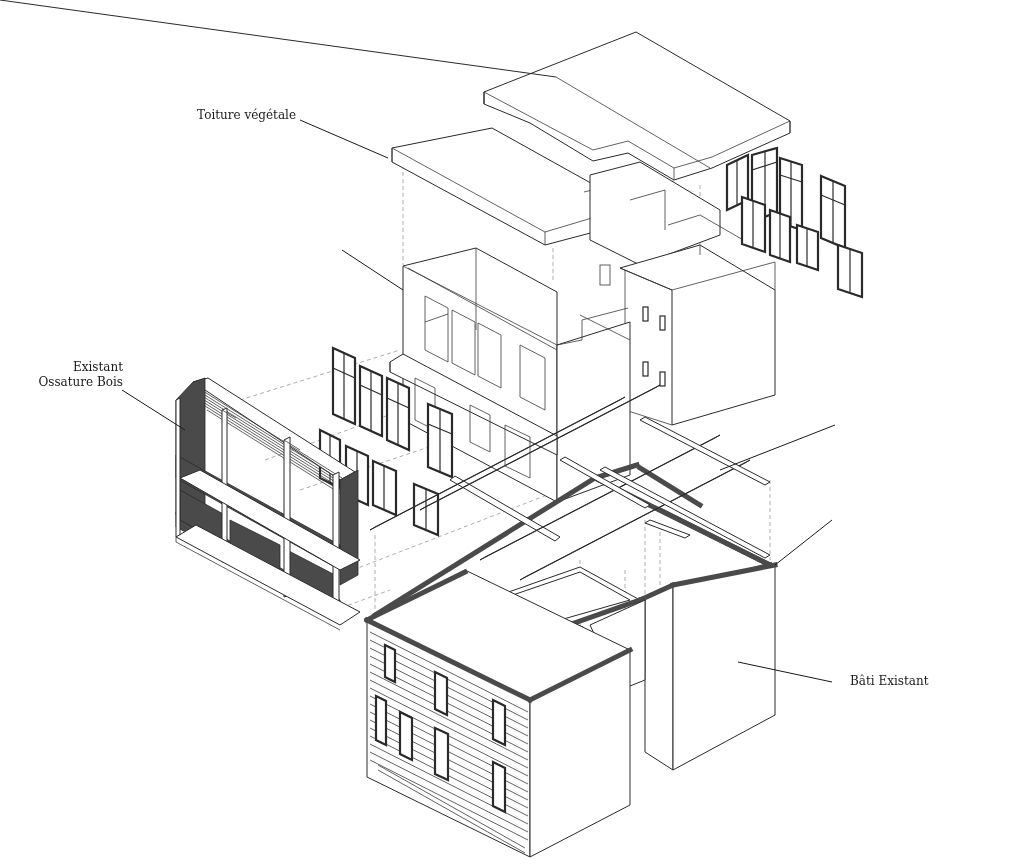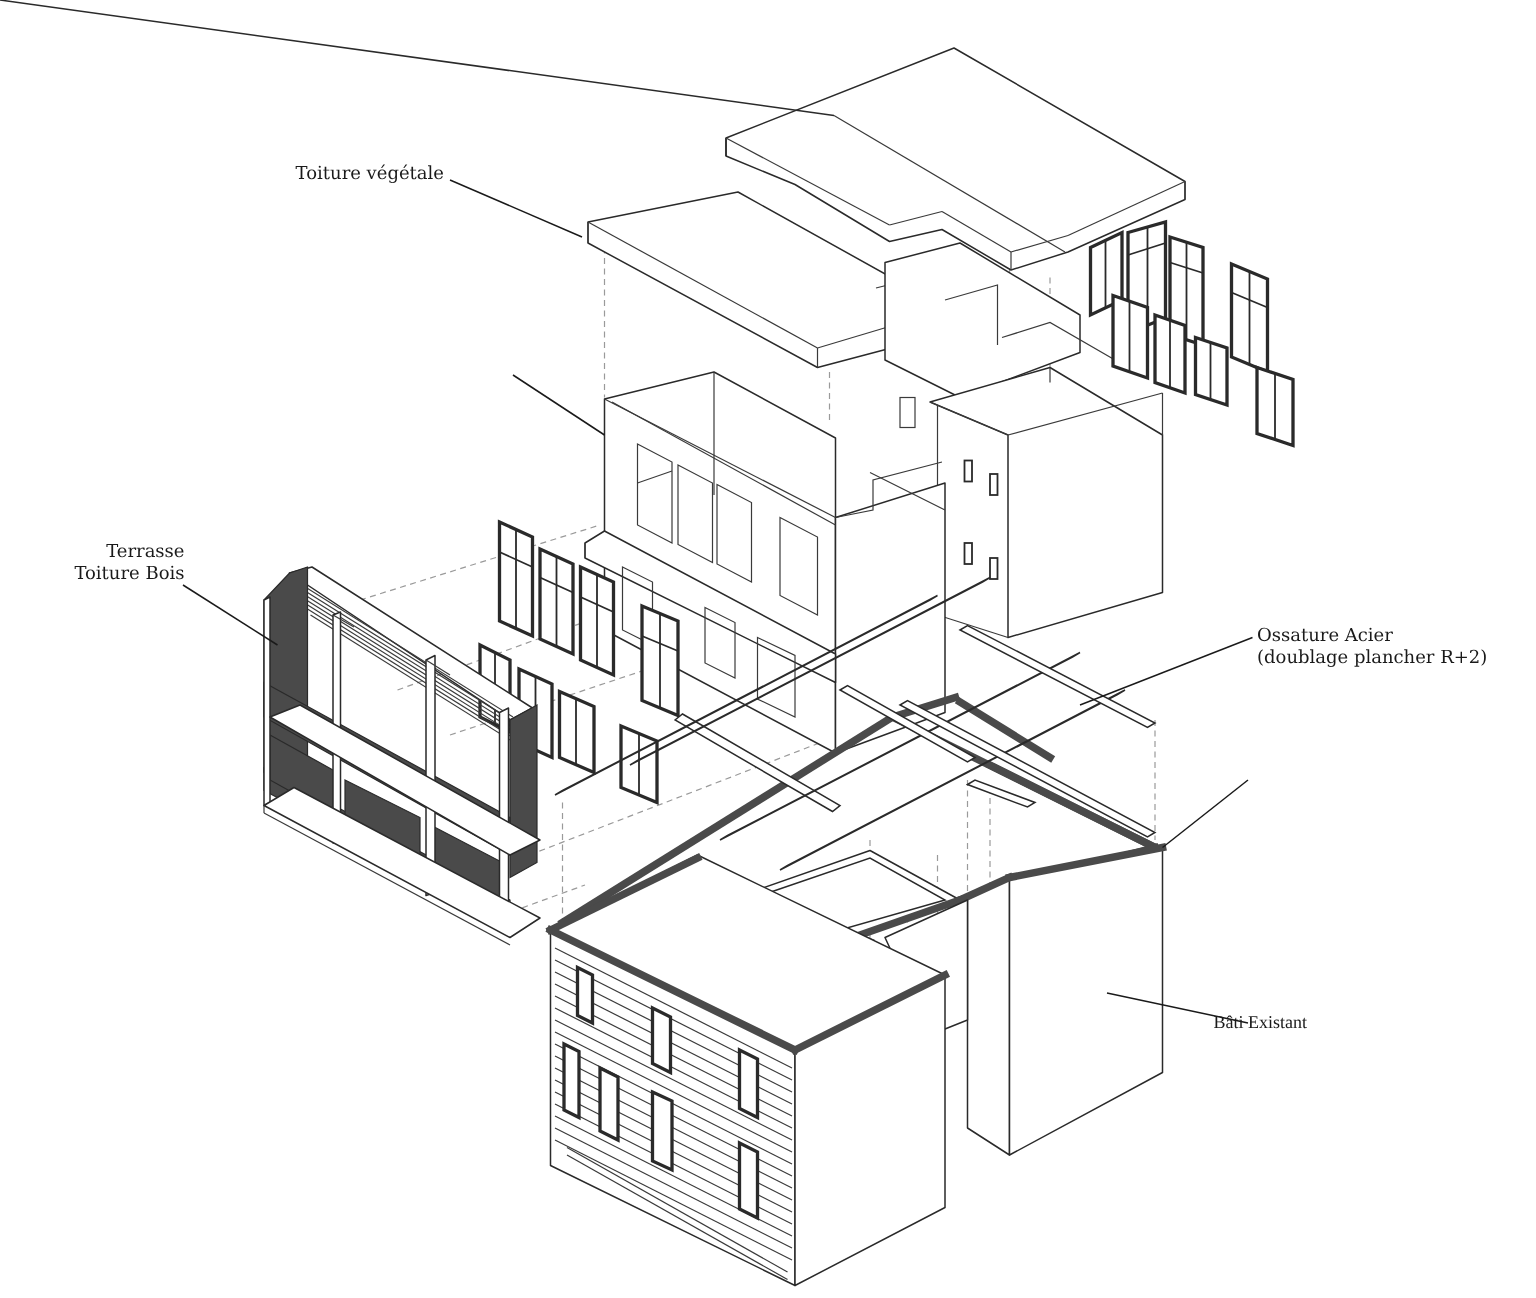--- a/index.html
+++ b/index.html
@@ -325,26 +325,22 @@
   </g>
 </svg>
 
 
 <div class="lbl right" style="left:150px; top:108px; width:146px;">
   <span>Toiture végétale</span>
 </div>
 
 
 <div class="lbl right" style="left:20px; top:360px; width:103px;">
-  <span>Terrasse</span>
-  <span>Toiture Bois</span>
+  <span>Existant</span>
+  <span>Ossature Bois</span>
 </div>
 
-<div class="lbl left" style="left:838px; top:416px;">
-  <span>Ossature Acier</span>
-  <span>(doublage plancher R+2)</span>
-</div>
-
-
-<div class="lbl left" style="left:809px; top:674px;font-family:Liberation Serif, serif;">
+
+
+<div class="lbl left" style="left:850px; top:674px;">
   <span>Bâti Existant</span>
 </div>
 </div>
 
 </body></html>

